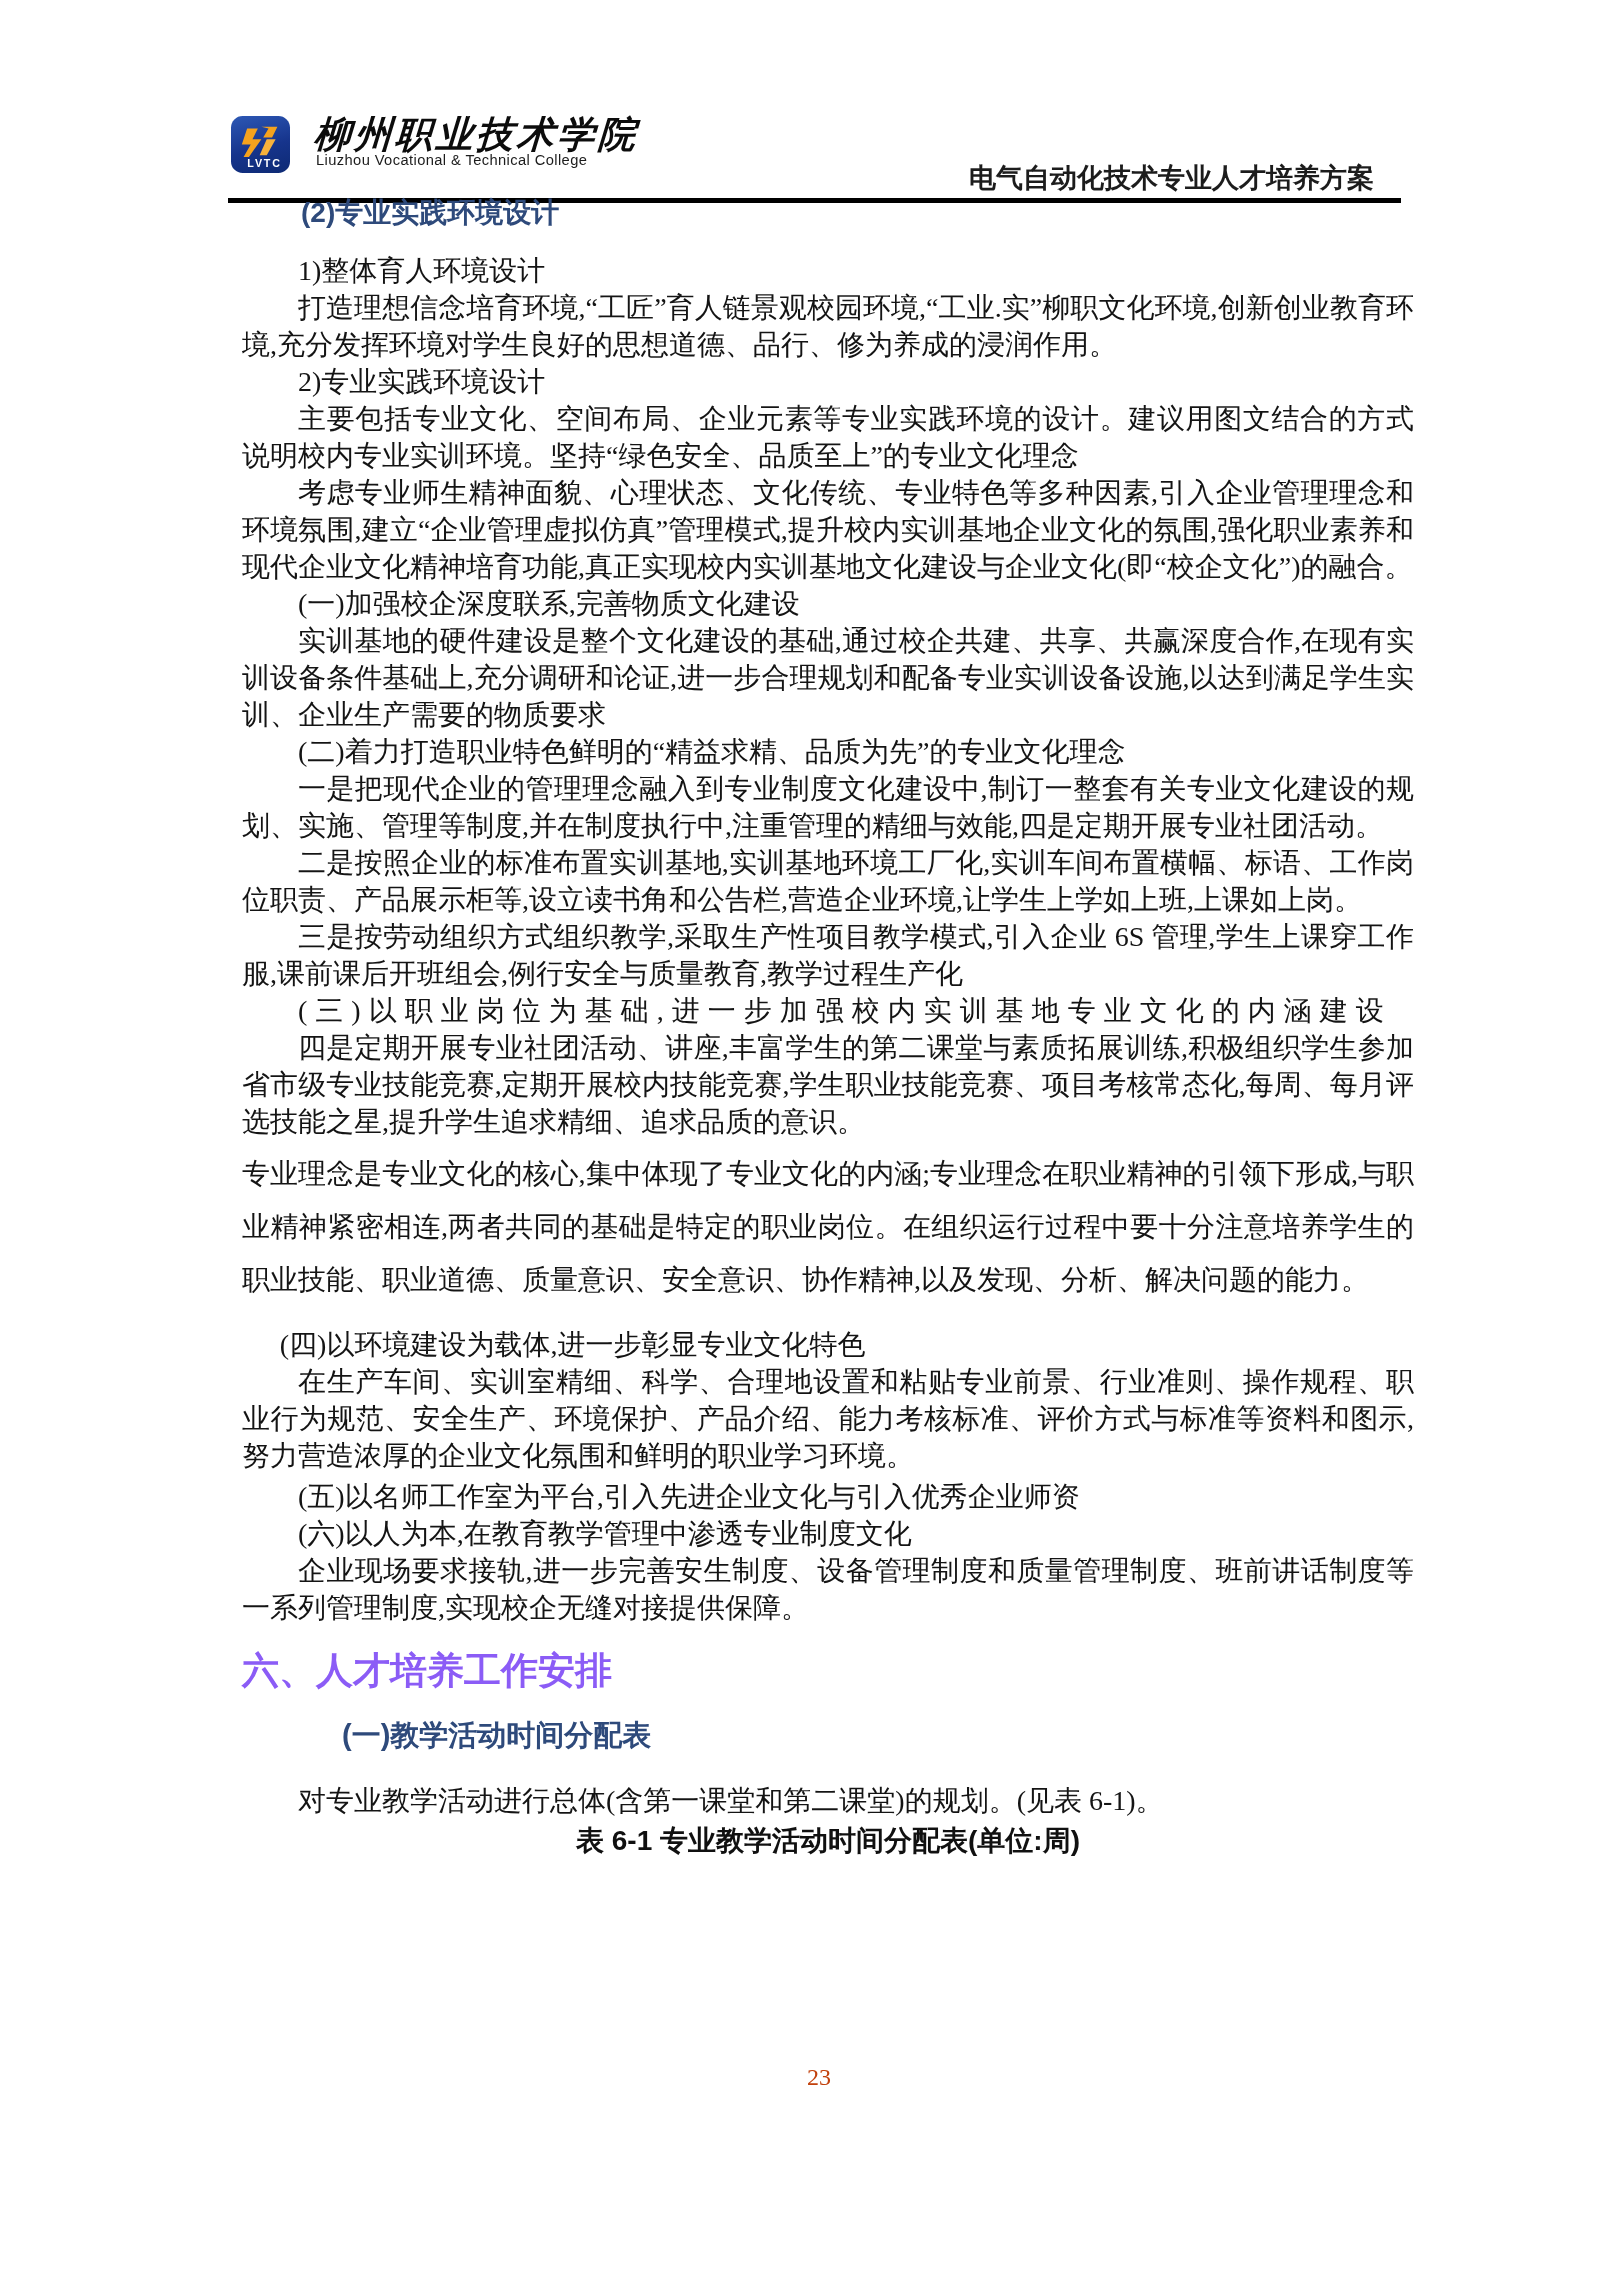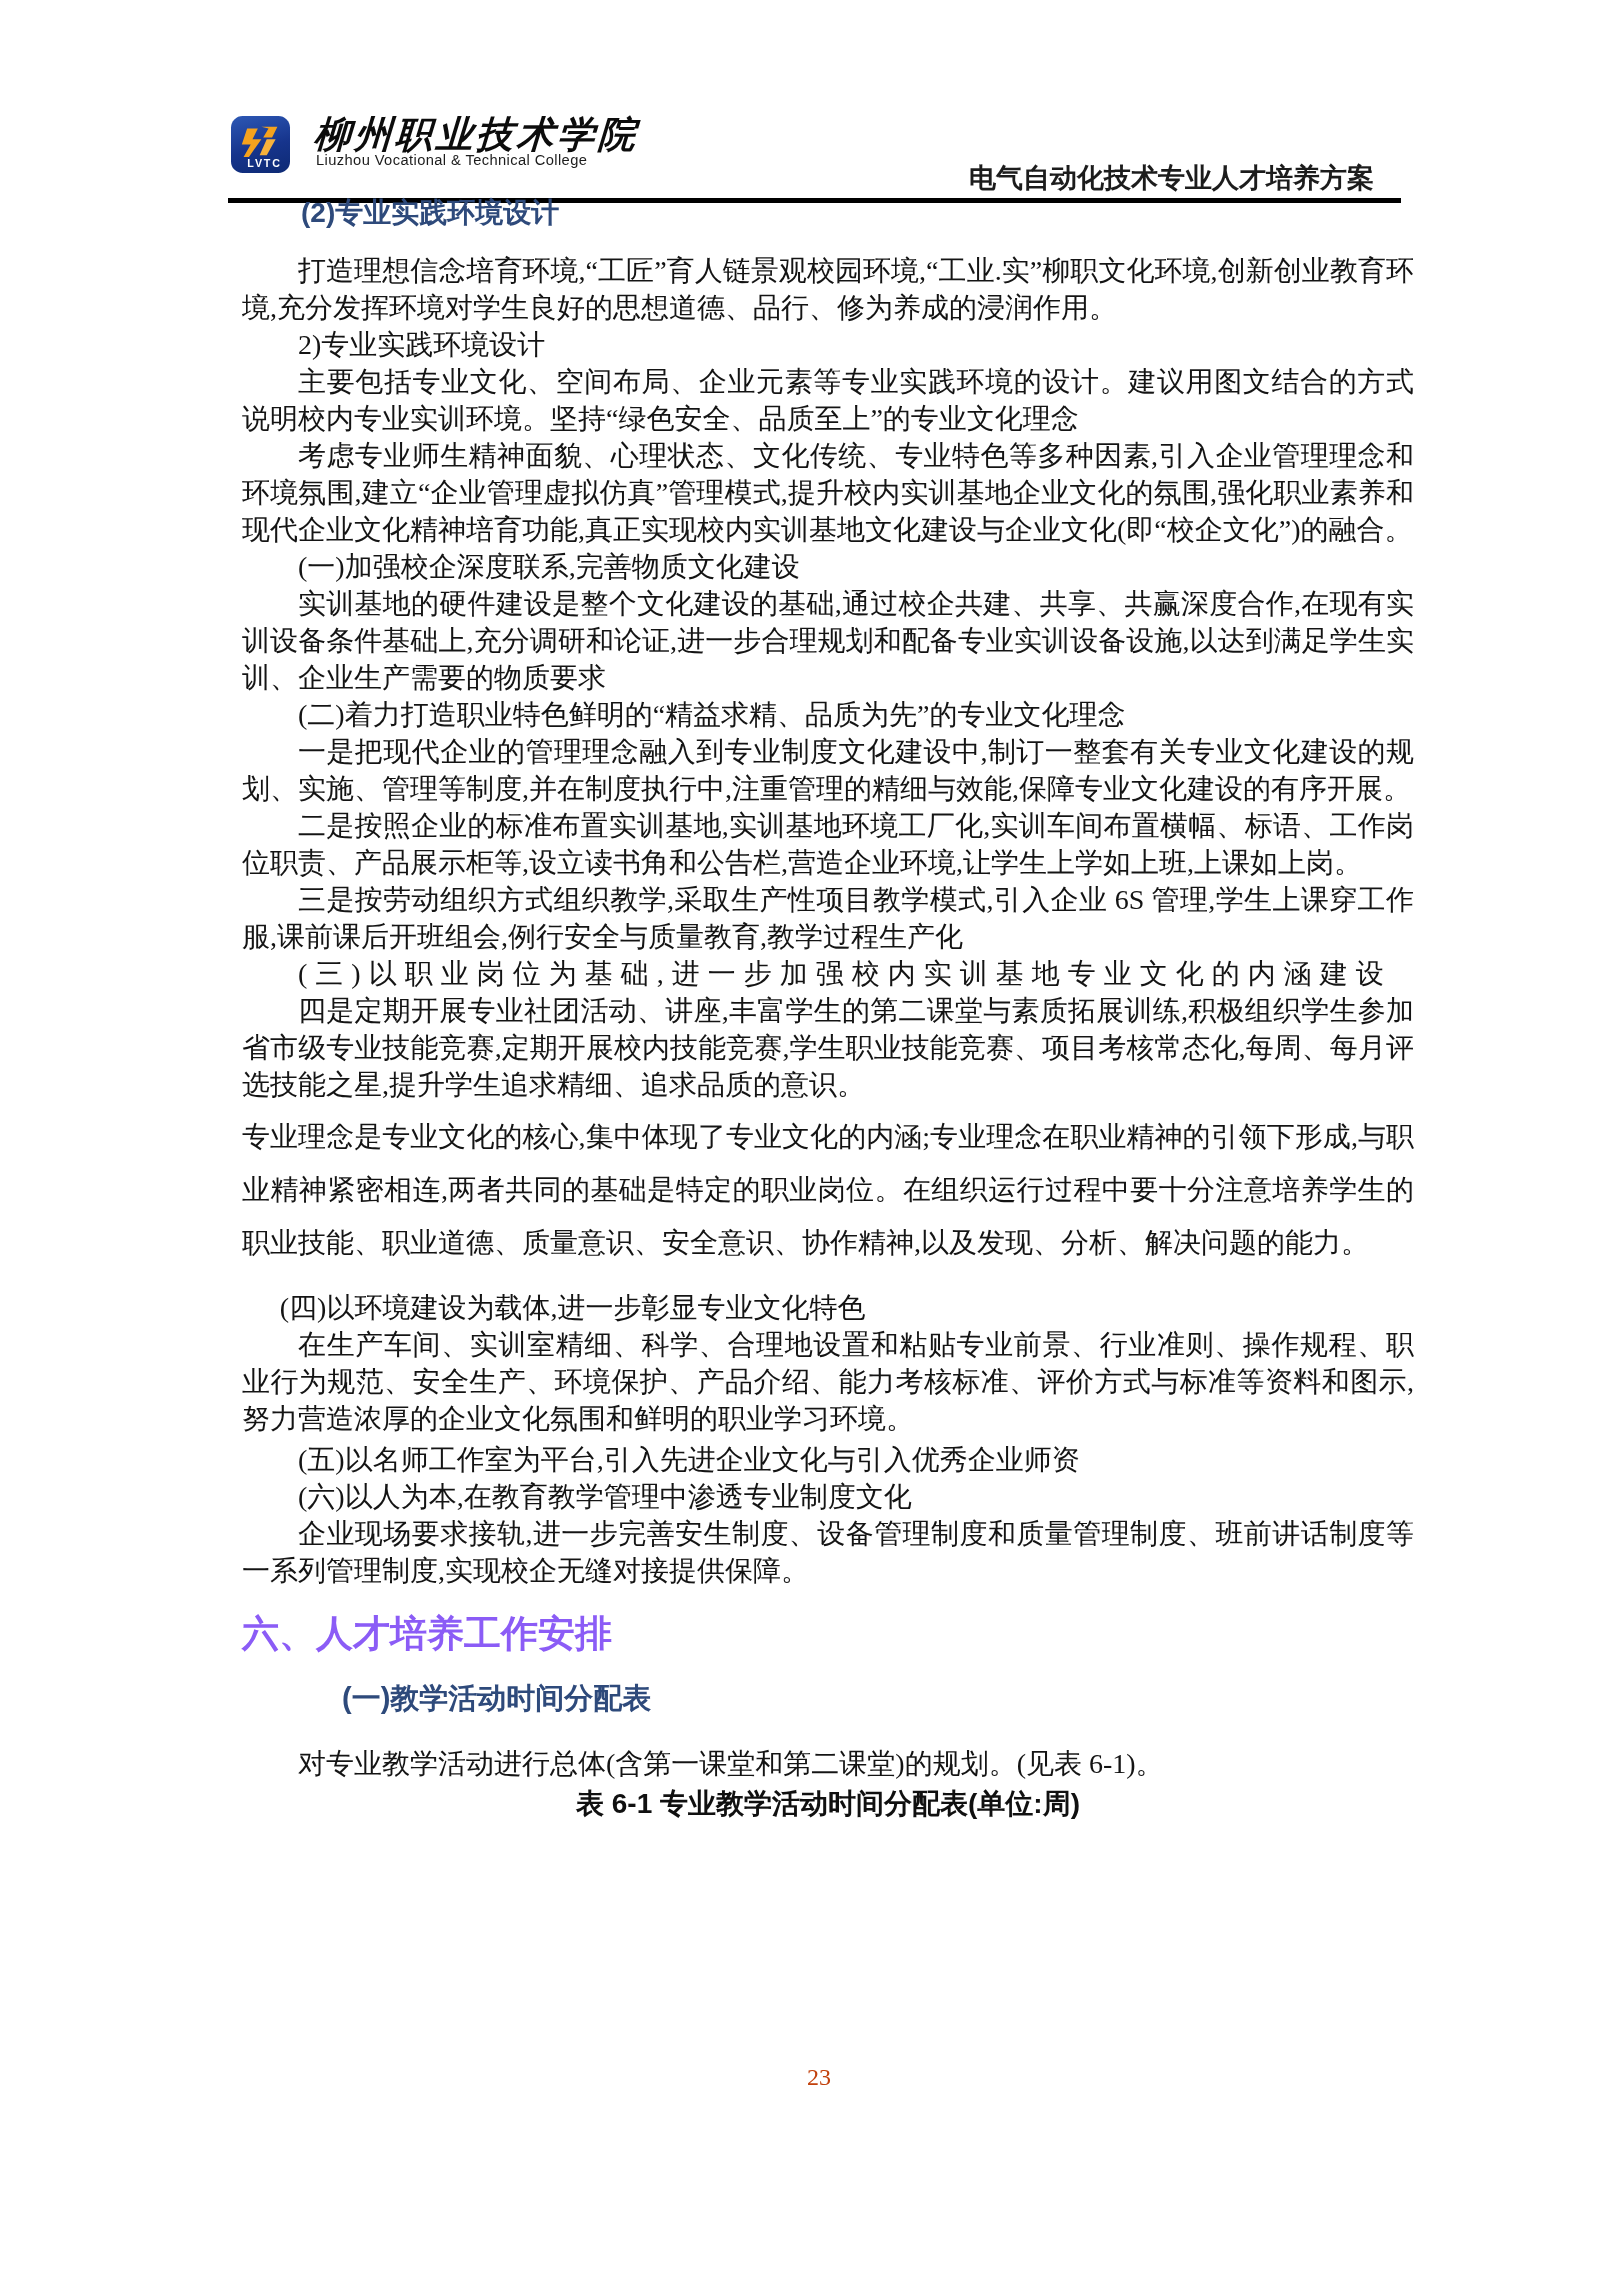--- a/index.html
+++ b/index.html
@@ -99,28 +99,29 @@
     <div class="logo-abbr">LVTC</div>
   </div>
   <div class="college-cn">柳州职业技术学院</div>
   <div class="college-en">Liuzhou Vocational &amp; Technical College</div>
   <div class="doc-title">电气自动化技术专业人才培养方案</div>
   <div class="header-rule"></div>
 
   <div class="content">
     <div class="h1">(2)专业实践环境设计</div>
 
+    <p class="p">1)整体育人环境设计</p>
     <p class="p">打造理想信念培育环境,“工匠”育人链景观校园环境,“工业.实”柳职文化环境,创新创业教育环境,充分发挥环境对学生良好的思想道德、品行、修为养成的浸润作用。</p>
     <p class="p">2)专业实践环境设计</p>
     <p class="p">主要包括专业文化、空间布局、企业元素等专业实践环境的设计。建议用图文结合的方式说明校内专业实训环境。坚持“绿色安全、品质至上”的专业文化理念</p>
     <p class="p">考虑专业师生精神面貌、心理状态、文化传统、专业特色等多种因素,引入企业管理理念和环境氛围,建立“企业管理虚拟仿真”管理模式,提升校内实训基地企业文化的氛围,强化职业素养和现代企业文化精神培育功能,真正实现校内实训基地文化建设与企业文化(即“校企文化”)的融合。</p>
     <p class="p">(一)加强校企深度联系,完善物质文化建设</p>
     <p class="p">实训基地的硬件建设是整个文化建设的基础,通过校企共建、共享、共赢深度合作,在现有实训设备条件基础上,充分调研和论证,进一步合理规划和配备专业实训设备设施,以达到满足学生实训、企业生产需要的物质要求</p>
     <p class="p">(二)着力打造职业特色鲜明的“精益求精、品质为先”的专业文化理念</p>
-    <p class="p">一是把现代企业的管理理念融入到专业制度文化建设中,制订一整套有关专业文化建设的规划、实施、管理等制度,并在制度执行中,注重管理的精细与效能,保障专业文化建设的有序开展。</p>
+    <p class="p">一是把现代企业的管理理念融入到专业制度文化建设中,制订一整套有关专业文化建设的规划、实施、管理等制度,并在制度执行中,注重管理的精细与效能,四是定期开展专业社团活动。</p>
     <p class="p">二是按照企业的标准布置实训基地,实训基地环境工厂化,实训车间布置横幅、标语、工作岗位职责、产品展示柜等,设立读书角和公告栏,营造企业环境,让学生上学如上班,上课如上岗。</p>
     <p class="p">三是按劳动组织方式组织教学,采取生产性项目教学模式,引入企业 6S 管理,学生上课穿工作服,课前课后开班组会,例行安全与质量教育,教学过程生产化</p>
     <p class="p spread">(三)以职业岗位为基础,进一步加强校内实训基地专业文化的内涵建设</p>
     <p class="p">四是定期开展专业社团活动、讲座,丰富学生的第二课堂与素质拓展训练,积极组织学生参加省市级专业技能竞赛,定期开展校内技能竞赛,学生职业技能竞赛、项目考核常态化,每周、每月评选技能之星,提升学生追求精细、追求品质的意识。</p>
     <p class="p wide noindent">专业理念是专业文化的核心,集中体现了专业文化的内涵;专业理念在职业精神的引领下形成,与职业精神紧密相连,两者共同的基础是特定的职业岗位。在组织运行过程中要十分注意培养学生的职业技能、职业道德、质量意识、安全意识、协作精神,以及发现、分析、解决问题的能力。</p>
     <p class="p indent-sm gap-top">(四)以环境建设为载体,进一步彰显专业文化特色</p>
     <p class="p">在生产车间、实训室精细、科学、合理地设置和粘贴专业前景、行业准则、操作规程、职业行为规范、安全生产、环境保护、产品介绍、能力考核标准、评价方式与标准等资料和图示,努力营造浓厚的企业文化氛围和鲜明的职业学习环境。</p>
     <p class="p gap-sm">(五)以名师工作室为平台,引入先进企业文化与引入优秀企业师资</p>
     <p class="p">(六)以人为本,在教育教学管理中渗透专业制度文化</p>
     <p class="p">企业现场要求接轨,进一步完善安生制度、设备管理制度和质量管理制度、班前讲话制度等一系列管理制度,实现校企无缝对接提供保障。</p>

